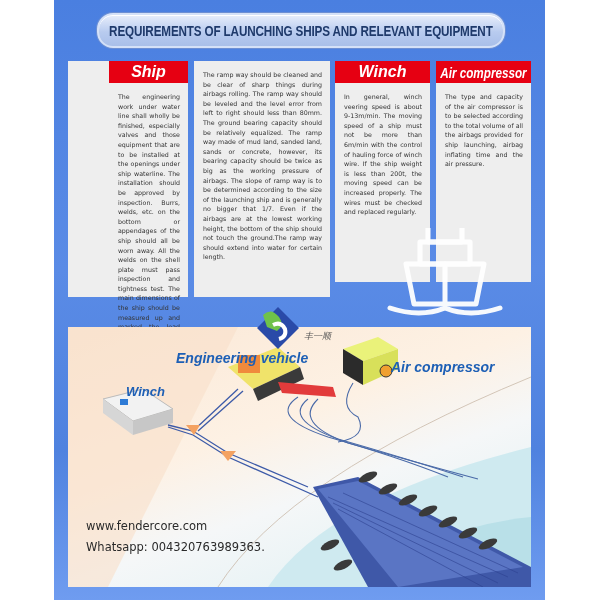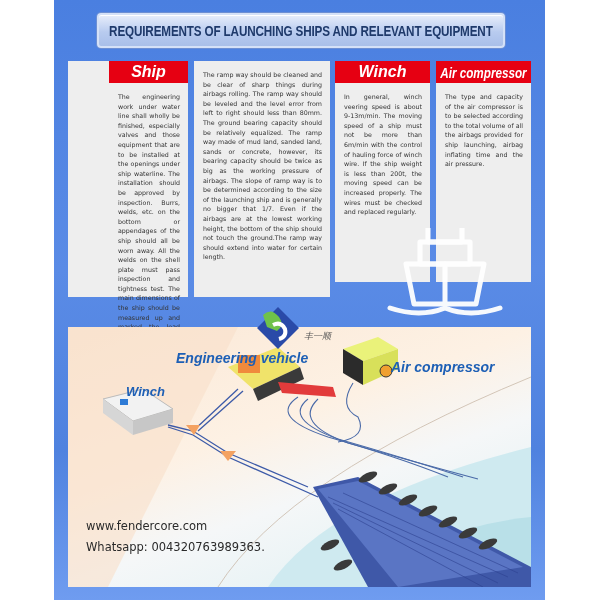--- a/index.html
+++ b/index.html
@@ -1,18 +1,18 @@
 <!DOCTYPE html>
 <html><head>
   <meta charset="utf-8">
   <style>
     html, body { margin: 0; padding: 0; }
     body { width: 600px; height: 600px; background: #ffffff; position: relative; overflow: hidden; font-family: "DejaVu Sans", sans-serif; }
     .panel { position: absolute; left: 54px; top: 0; width: 491px; height: 600px; background: linear-gradient(180deg, #4a7fe0 0%, #5a8be6 45%, #4f82df 75%, #6f9cf0 100%); }
-    .title-pill { position: absolute; left: 97px; top: 13px; width: 404px; height: 31px; border-radius: 4px; background: linear-gradient(180deg, #e8eefb 0%, #b8cbef 55%, #a9bfe9 100%); border: 2px solid #d5e1f7; box-shadow: 0 0 0 1px #6d8fd3, inset 0 1px 0 #ffffff; display: flex; align-items: center; justify-content: center; }
+    .title-pill { position: absolute; left: 97px; top: 13px; width: 404px; height: 31px; border-radius: 16px; background: linear-gradient(180deg, #e8eefb 0%, #b8cbef 55%, #a9bfe9 100%); border: 2px solid #d5e1f7; box-shadow: 0 0 0 1px #6d8fd3, inset 0 1px 0 #ffffff; display: flex; align-items: center; justify-content: center; }
     .title-text { font-family: "Liberation Sans", sans-serif; font-weight: bold; font-size: 15px; color: #1f3a6b; letter-spacing: -0.2px; transform: scaleX(0.78); white-space: nowrap; }
     .card { position: absolute; top: 61px; background: #eeeeee; box-sizing: border-box; }
     .card-head { height: 22px; background: #e60012; display: flex; align-items: center; justify-content: center; color: #ffffff; font-family: "Liberation Sans", sans-serif; font-weight: bold; font-style: italic; font-size: 16px; }
     .card-head.narrow span { transform: scaleX(0.78); display: inline-block; white-space: nowrap; font-size: 15px; }
     .card-body { padding: 9px 8px 0 9px; font-family: "DejaVu Sans", sans-serif; font-size: 6.3px; line-height: 9.6px; color: #333333; text-align: justify; }
     .card-ship { left: 68px; width: 120px; height: 236px; padding-left: 41px; }
     .card-ramp { left: 194px; width: 136px; height: 236px; }
     .card-winch { left: 335px; width: 95px; height: 221px; }
     .card-air { left: 436px; width: 95px; height: 221px; }
     .ship-watermark { position: absolute; left: 380px; top: 228px; width: 130px; height: 90px; }

